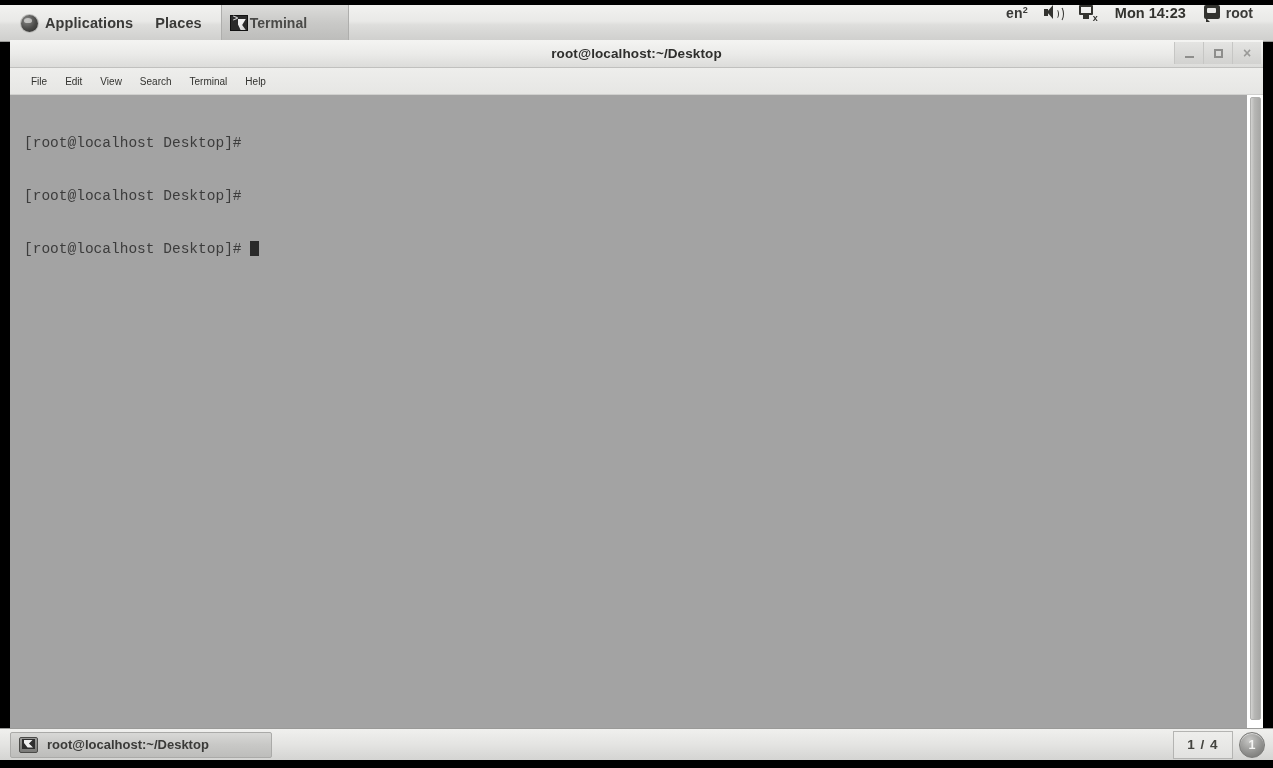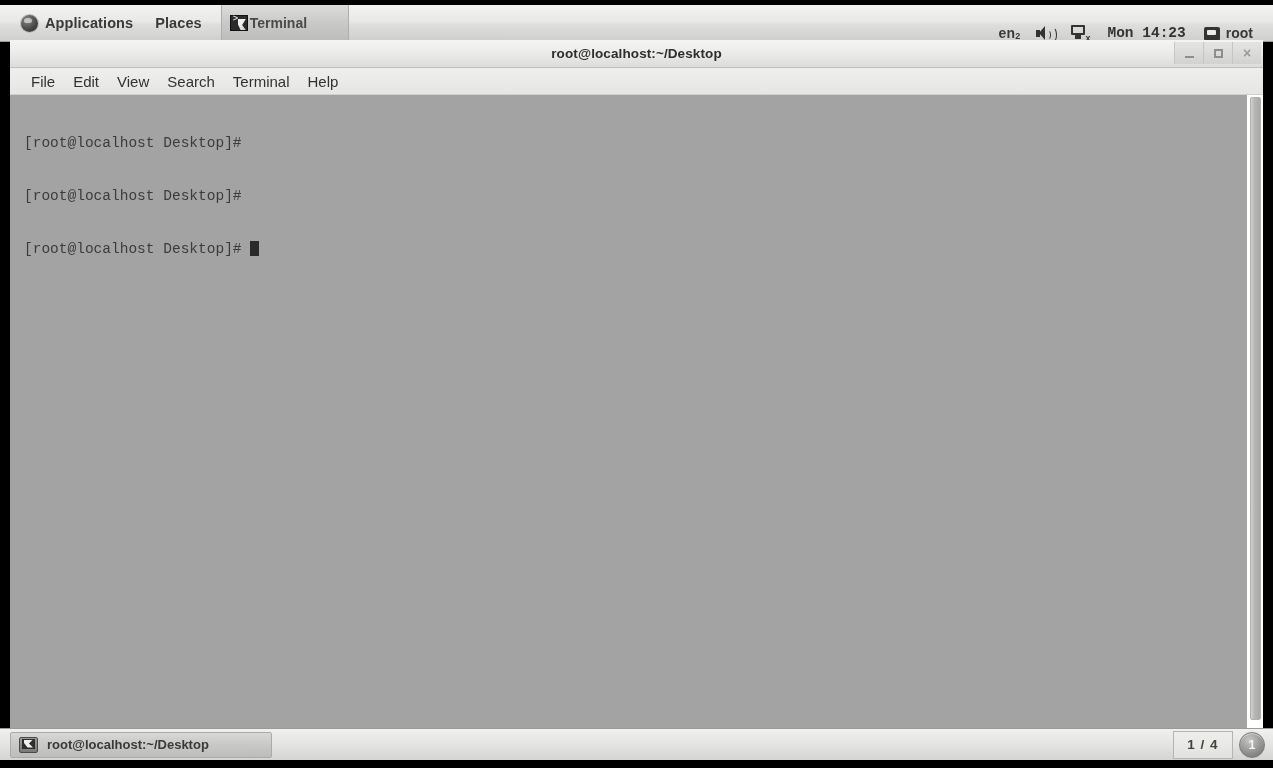--- a/index.html
+++ b/index.html
@@ -123,21 +123,21 @@
 
   #panel-right {
     margin-left: auto;
     display: flex;
     align-items: center;
     gap: 0px;
     padding-right: 12px;
   }
   .tray-item {
     display: flex;
-    align-items: flex-end;
+    align-items: flex-start;
     padding: 0 8px;
     height: 100%;
     font-size: 14px;
     font-weight: bold;
     color: #3a3a38;
     cursor: default;
   }
   .kbd-ind { letter-spacing: .2px; }
   .kbd-ind sub { font-size: 9px; font-weight: bold; }
 
@@ -177,21 +177,21 @@
     width: 6px; height: 4px;
     background: #33332f;
   }
   .net-icon .x {
     position: absolute; right: -1px; bottom: -2px;
     font-size: 9px; font-weight: bold; color: #33332f;
     font-family: "Liberation Sans", sans-serif;
     line-height: 9px;
   }
 
-  .clock { font-size: 14.5px; font-weight: bold; color: #33332f; padding: 0 10px; font-family: Liberation Mono, monospace; }
+  .clock { font-size: 14.5px; font-weight: bold; color: #33332f; padding: 0 10px; }
 
   .user-icon {
     width: 16px; height: 14px;
     background: #33332f;
     border-radius: 2px;
     position: relative;
     display: inline-block;
     margin-right: 6px;
   }
   .user-icon:before {
@@ -273,21 +273,21 @@
   #menubar {
     height: 26px;
     background: linear-gradient(to bottom, #eeeeec 0%, #e6e6e4 100%);
     border-bottom: 1px solid #d0d0ce;
     display: flex;
     align-items: center;
     padding-left: 12px;
     flex: 0 0 auto;
   }
   .menu-item {
-    font-size: 15px;
+    font-size: 10px;
     color: #32322f;
     padding: 2px 9px;
     cursor: default;
     border-radius: 2px;
   }
 
   #term-body {
     flex: 1 1 auto;
     position: relative;
     background: #a3a3a3;

